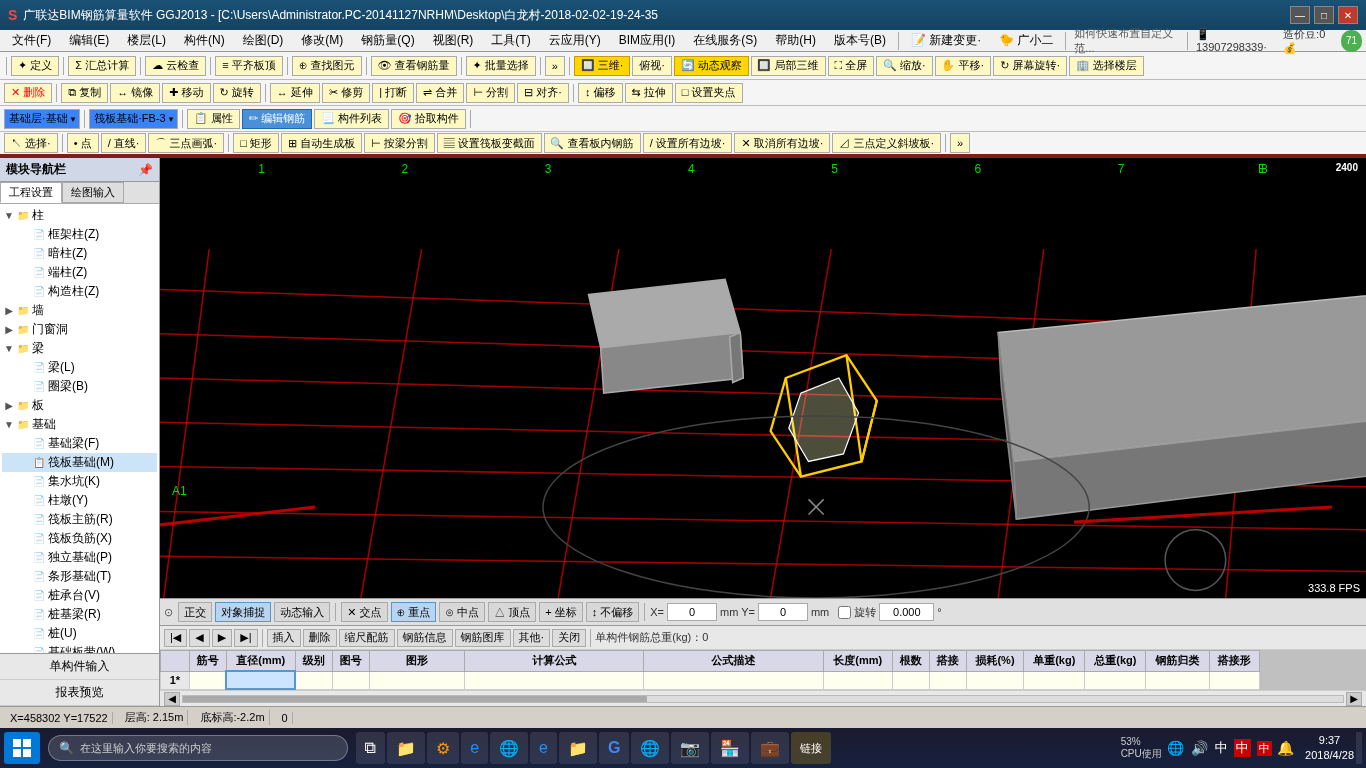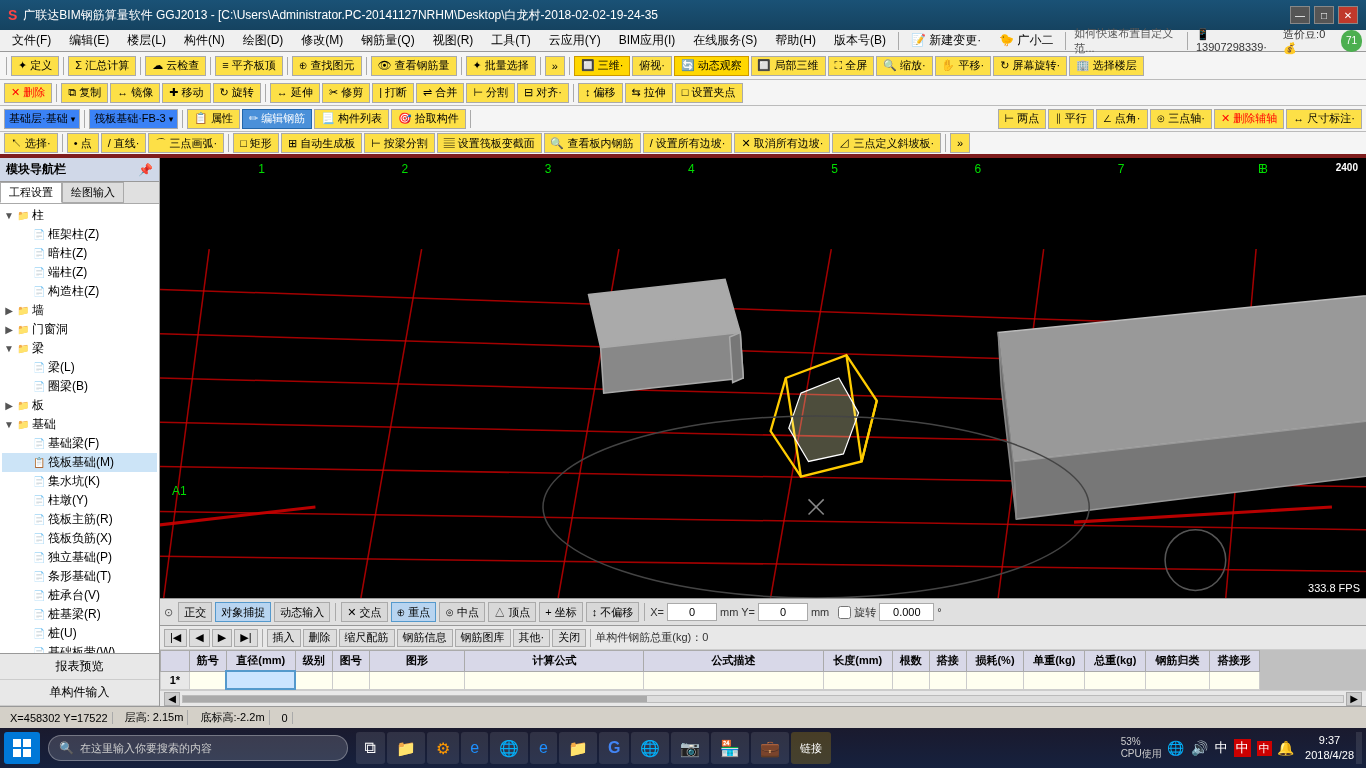--- a/index.html
+++ b/index.html
@@ -70,21 +70,21 @@
       border-bottom: 4px solid #7f1d1d;
       display: flex;
       align-items: center;
       padding: 0 4px;
       gap: 2px;
       overflow: hidden;
     }
     .toolbar-btn {
       padding: 2px 6px;
       font-size: 11px;
-      background: #fde047;
+      background: #fef9c3;
       border: 1px solid #aaa;
       cursor: pointer;
       white-space: nowrap;
       height: 20px;
       display: flex;
       align-items: center;
     }
     .toolbar-sep { width: 1px; height: 18px; background: #aaa; margin: 0 2px; }
     .toolbar-dropdown {
       display: flex; align-items: center;
@@ -350,28 +350,20 @@
 <div id="toolbar3">
   <div class="toolbar-dropdown">基础层·基础</div>
   <div class="toolbar-sep"></div>
   <div class="toolbar-dropdown">筏板基础·FB-3</div>
   <div class="toolbar-sep"></div>
   <button class="toolbar-btn">📋 属性</button>
   <button class="toolbar-btn active-btn" style="background:#4a90d9; color:white; border-color:#2266aa;">✏ 编辑钢筋</button>
   <button class="toolbar-btn">📃 构件列表</button>
   <button class="toolbar-btn">🎯 拾取构件</button>
   <div class="toolbar-sep"></div>
-  <div style="margin-left:auto; display:flex; gap:2px;">
-    <button class="toolbar-btn">⊢ 两点</button>
-    <button class="toolbar-btn">∥ 平行</button>
-    <button class="toolbar-btn">∠ 点角·</button>
-    <button class="toolbar-btn">⊙ 三点轴·</button>
-    <button class="toolbar-btn" style="color:red;">✕ 删除辅轴</button>
-    <button class="toolbar-btn">↔ 尺寸标注·</button>
-  </div>
 </div>
 
 <div id="toolbar4">
   <button class="toolbar-btn">↖ 选择·</button>
   <div class="toolbar-sep"></div>
   <button class="toolbar-btn">• 点</button>
   <button class="toolbar-btn">/ 直线·</button>
   <button class="toolbar-btn">⌒ 三点画弧·</button>
   <div class="toolbar-sep"></div>
   <button class="toolbar-btn">□ 矩形</button>
@@ -515,22 +507,22 @@
           <span class="tree-label">桩(U)</span>
       </div>
       <div class="tree-node" style="padding-left:16px;">
         <span class="tree-toggle"> </span>
           <span class="tree-icon">📄</span>
           <span class="tree-label">基础板带(W)</span>
       </div>
 
     </div>
     <div id="sidebar-bottom">
+      <div class="sidebar-bottom-btn">单构件输入</div>
       <div class="sidebar-bottom-btn">报表预览</div>
-      <div class="sidebar-bottom-btn">单构件输入</div>
     </div>
   </div>
 
   <div style="flex:1; display:flex; flex-direction:column; overflow:hidden;">
 
     <div id="canvas-container" style="flex:1; position:relative; background:black; overflow:hidden; min-height:260px;">
       
       <div style="position:absolute; top:4px; left:0; right:0; display:flex; justify-content:space-around; color:#00dd00; font-size:12px; z-index:10; padding:0 30px;">
         <span>1</span>
           <span>2</span>

